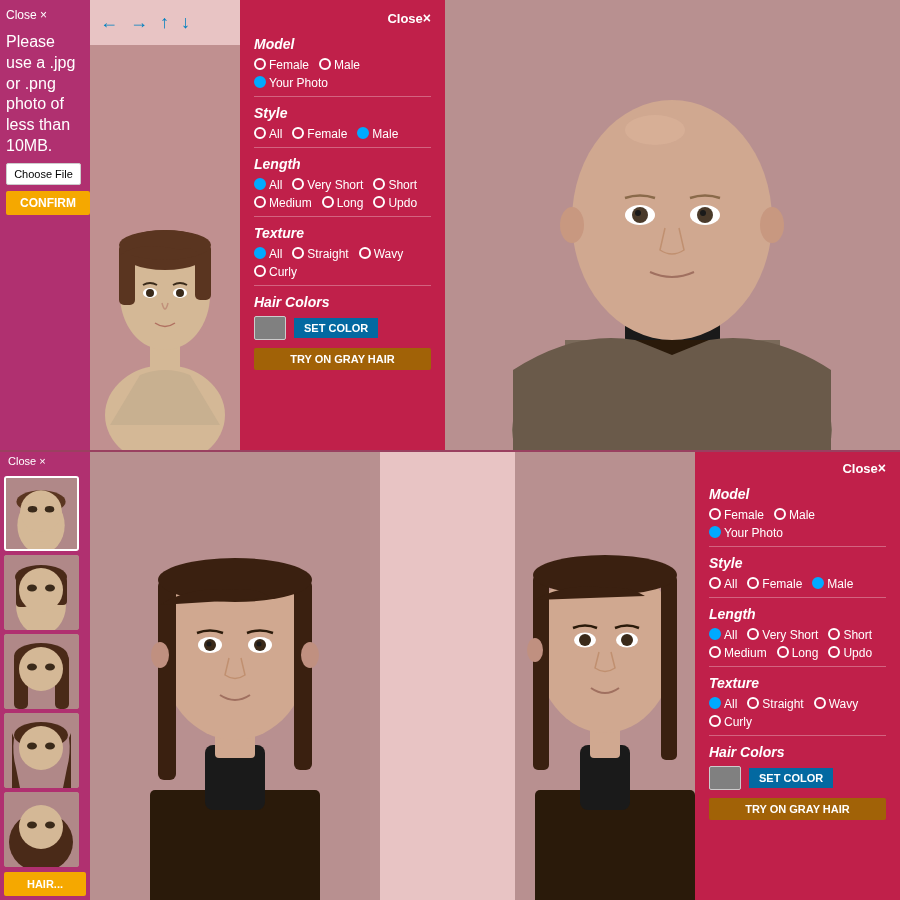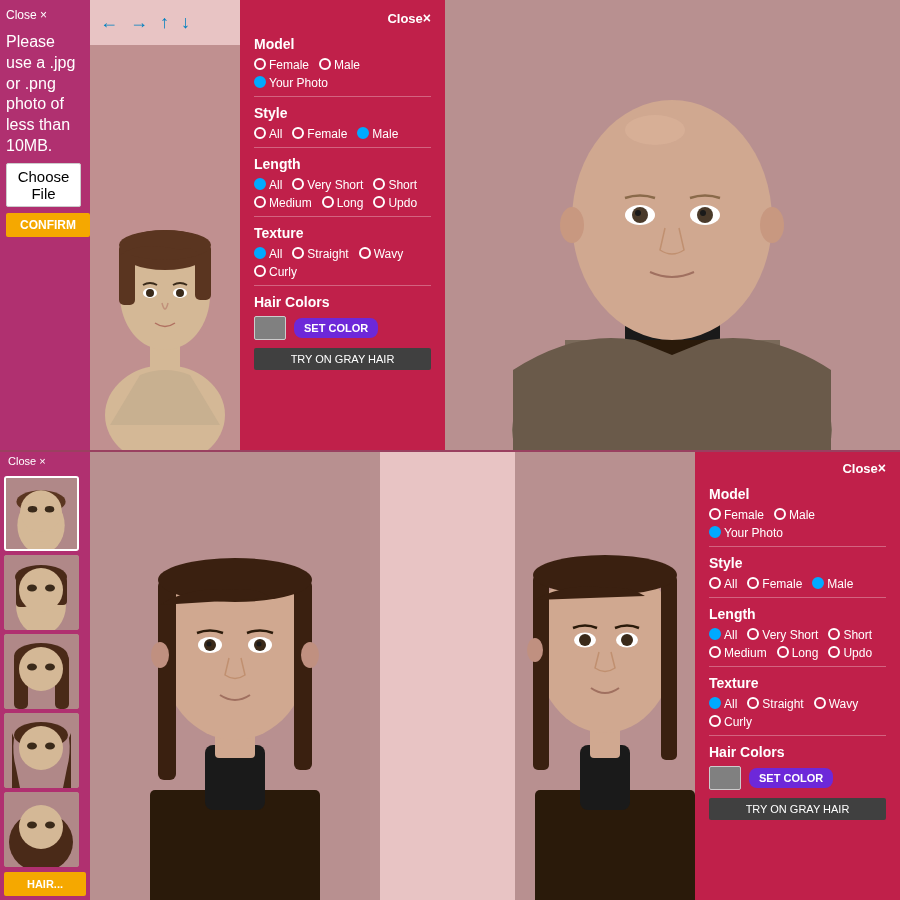--- a/index.html
+++ b/index.html
@@ -37,21 +37,21 @@
     .upload-hint {
       color: white;
       font-size: 16px;
       line-height: 1.3;
       margin-top: 4px;
     }
     .choose-file-btn {
       background: white;
       border: 1px solid #ccc;
       padding: 4px 6px;
-      font-size: 15px;
+      font-size: 11px;
       cursor: pointer;
       border-radius: 2px;
       width: 75px;
     }
     .confirm-btn {
       background: #f5a800;
       color: white;
       border: none;
       padding: 5px 10px;
       font-size: 12px;
@@ -112,20 +112,21 @@
     }
     .panel-close .x {
       cursor: pointer;
       font-size: 14px;
     }
 
     .section-title {
       font-size: 14px;
       font-weight: bold;
       margin: 8px 0 6px 0;
+      font-style: italic;
     }
 
     .radio-group {
       display: flex;
       flex-wrap: wrap;
       gap: 4px 10px;
       margin-bottom: 6px;
     }
     .radio-item {
       display: flex;
@@ -160,36 +161,36 @@
       margin-top: 6px;
     }
     .color-swatch {
       width: 32px;
       height: 24px;
       background: #808080;
       border: 1px solid #ccc;
       border-radius: 2px;
     }
     .set-color-btn {
-      background: #6d28d9;
+      background: #0369a1;
       color: white;
       border: none;
       padding: 4px 10px;
       font-size: 11px;
       font-weight: bold;
       cursor: pointer;
-      border-radius: 8px;
+      border-radius: 0;
     }
     .try-gray-btn {
-      background: #404040;
+      background: #a16207;
       color: white;
       border: none;
       padding: 5px 12px;
       font-size: 11px;
-      font-weight: normal;
+      font-weight: bold;
       cursor: pointer;
       border-radius: 2px;
       margin-top: 8px;
       width: 100%;
     }
 
     
     .photo-area {
       position: absolute;
       background: #c09090;

